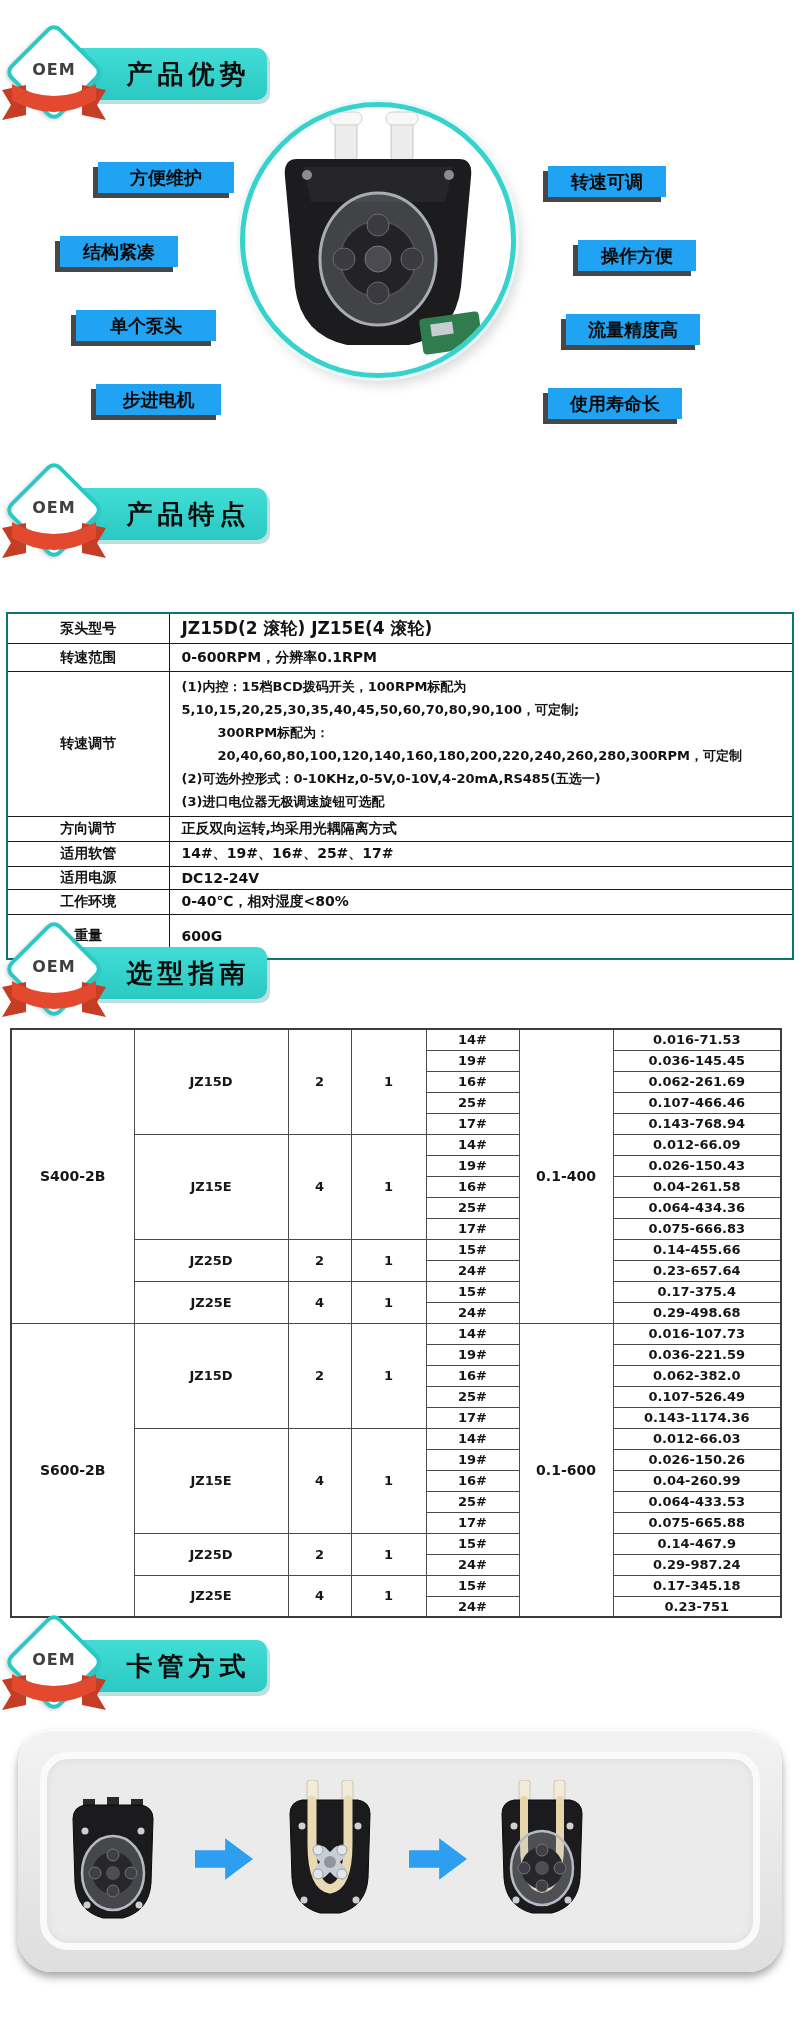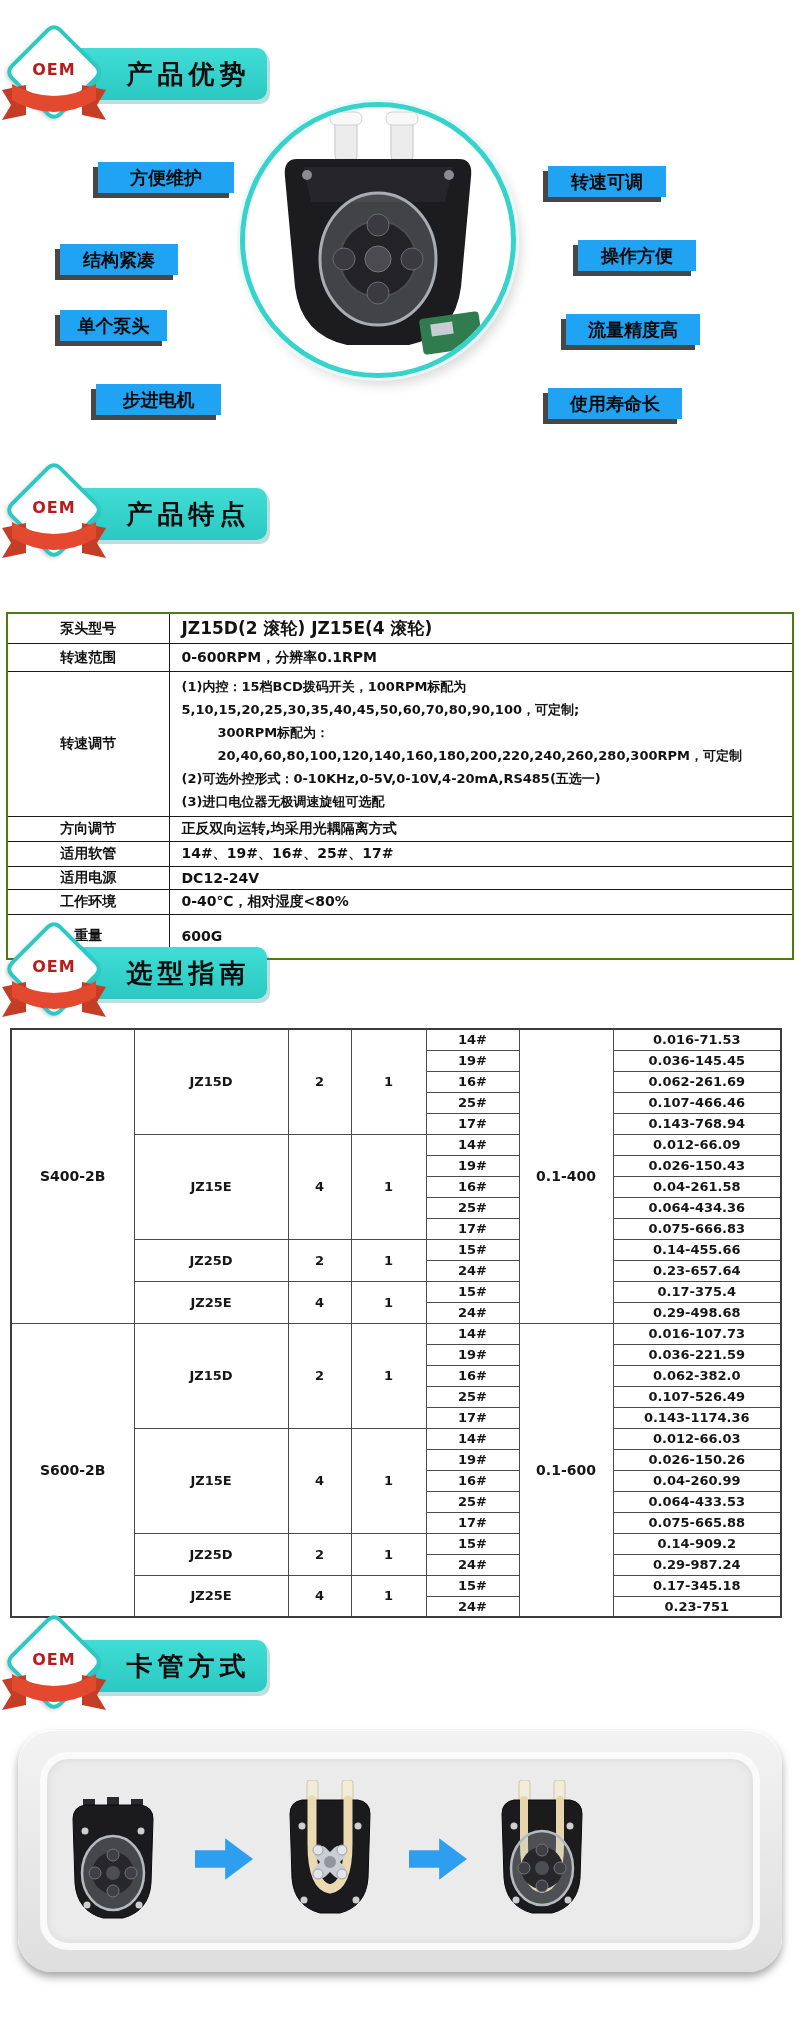--- a/index.html
+++ b/index.html
@@ -10,36 +10,36 @@
   
   .banner{position:absolute;left:60px;width:207px;height:52px;
           background:linear-gradient(180deg,#41dcd6,#2bc9c3);border-radius:10px;
           box-shadow:3px 4px 0 rgba(32,150,145,.30);display:flex;align-items:center;justify-content:center}
   .banner .title{font-size:26px;font-weight:bold;letter-spacing:5px;padding-left:50px;color:#0c0c0c;white-space:nowrap}
   .badge{position:absolute;left:2px;width:104px;height:120px}
   .badge .diamond{position:absolute;left:16px;top:18px;width:72px;height:72px;background:#fff;
                   border:4px solid #2cc9c4;border-radius:10px;transform:rotate(45deg);
                   box-shadow:0 2px 4px rgba(0,0,0,.18)}
   .badge .oem{position:absolute;left:0;top:42px;width:104px;text-align:center;font-size:16px;
-              font-weight:600;color:#b91c1c;letter-spacing:1px}
+              font-weight:600;color:#404040;letter-spacing:1px}
   .badge svg.ribbon{position:absolute;left:-6px;top:62px}
 
   
   .pill{position:absolute;height:31px;background:#1fa3f2;box-shadow:-5px 5px 0 #474747;
         display:flex;align-items:center;justify-content:center;font-size:18px;font-weight:bold;
         color:#0a0a0a;white-space:nowrap}
 
   
   .circle-wrap{position:absolute;left:240px;top:102px;width:276px;height:276px;border-radius:50%;
                border:5px solid #38d2cd;background:#fff;overflow:hidden;
                box-shadow:0 0 0 3px #eafaf9, 5px 7px 12px rgba(0,0,0,.15)}
 
   
   .spec-table{position:absolute;left:6px;top:612px;width:788px;border-collapse:collapse;table-layout:fixed;
-              border:2px solid #4d7c0f}
+              border:2px solid #0f766e}
   .spec-table td{border:1.5px solid #1a1a1a;font-weight:bold;vertical-align:middle;color:#121212}
   .spec-table td.lbl{text-align:center;font-size:14px;padding:0 4px}
   .spec-table td.val{font-size:14px;padding:3px 12px;text-align:left}
   .spec-table td.val .line{line-height:23px;font-size:13px}
   .spec-table td.val .indent{padding-left:36px}
 
   
   .sel-table{position:absolute;left:10px;top:1028px;width:770px;border-collapse:collapse;
              table-layout:fixed;border:2px solid #3c3c3c}
   .sel-table tr{height:21px}
@@ -91,22 +91,22 @@
       <circle cx="167" cy="152" r="11" fill="#3a3a40" stroke="#6b6b72"></circle>
       <circle cx="133" cy="186" r="11" fill="#3a3a40" stroke="#6b6b72"></circle>
       <circle cx="99" cy="152" r="11" fill="#3a3a40" stroke="#6b6b72"></circle>
       <circle cx="133" cy="152" r="13" fill="#4a4a50" stroke="#77777e"></circle>
       <circle cx="62" cy="68" r="5" fill="#8b8b90"></circle>
       <circle cx="204" cy="68" r="5" fill="#8b8b90"></circle>
     </svg>
   </div>
 
   <div class="pill" style="left:98px;top:162px;width:136px">方便维护</div>
-  <div class="pill" style="left:60px;top:244px;width:118px">结构紧凑</div>
-  <div class="pill" style="left:60px;top:310px;width:107px">单个泵头</div>
+  <div class="pill" style="left:60px;top:236px;width:118px">结构紧凑</div>
+  <div class="pill" style="left:76px;top:310px;width:140px">单个泵头</div>
   <div class="pill" style="left:96px;top:384px;width:125px">步进电机</div>
   <div class="pill" style="left:548px;top:166px;width:118px">转速可调</div>
   <div class="pill" style="left:578px;top:240px;width:118px">操作方便</div>
   <div class="pill" style="left:566px;top:314px;width:134px">流量精度高</div>
   <div class="pill" style="left:548px;top:388px;width:134px">使用寿命长</div>
 
   <div class="banner" style="top:488px">
     <span class="title">产品特点</span>
   </div>
   <div class="badge" style="top:456px">
@@ -305,21 +305,21 @@
         </tr>
         <tr>
           <td class="tube">17#</td>
           <td class="flow">0.075-665.88</td>
         </tr>
         <tr>
           <td class="head" rowspan="2">JZ25D</td>
           <td class="rollers" rowspan="2">2</td>
           <td class="channels" rowspan="2">1</td>
           <td class="tube">15#</td>
-          <td class="flow">0.14-909.2</td>
+          <td class="flow">0.14-467.9</td>
         </tr>
         <tr>
           <td class="tube">24#</td>
           <td class="flow">0.29-987.24</td>
         </tr>
         <tr>
           <td class="head" rowspan="2">JZ25E</td>
           <td class="rollers" rowspan="2">4</td>
           <td class="channels" rowspan="2">1</td>
           <td class="tube">15#</td>

